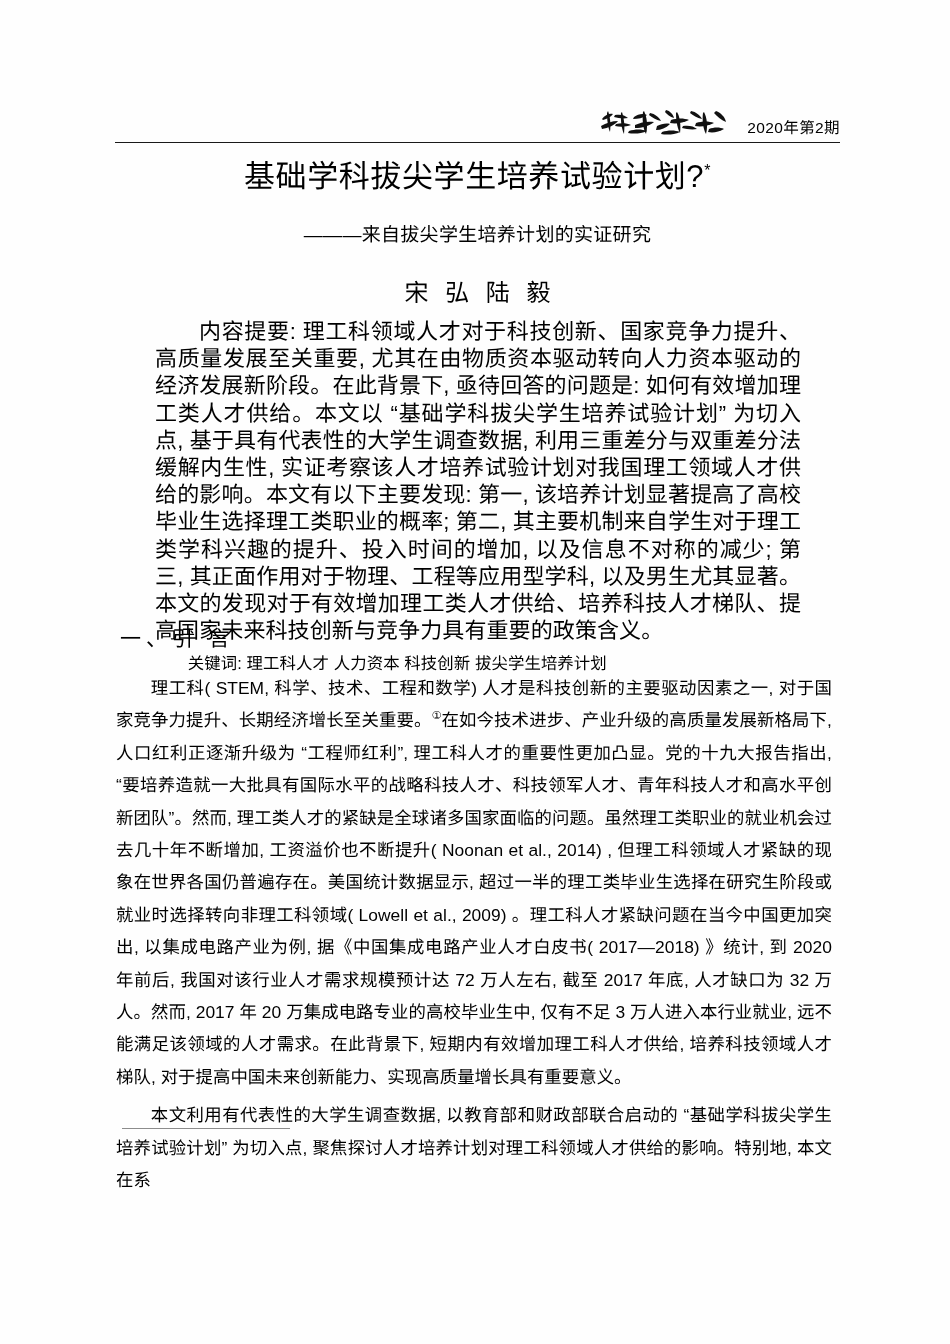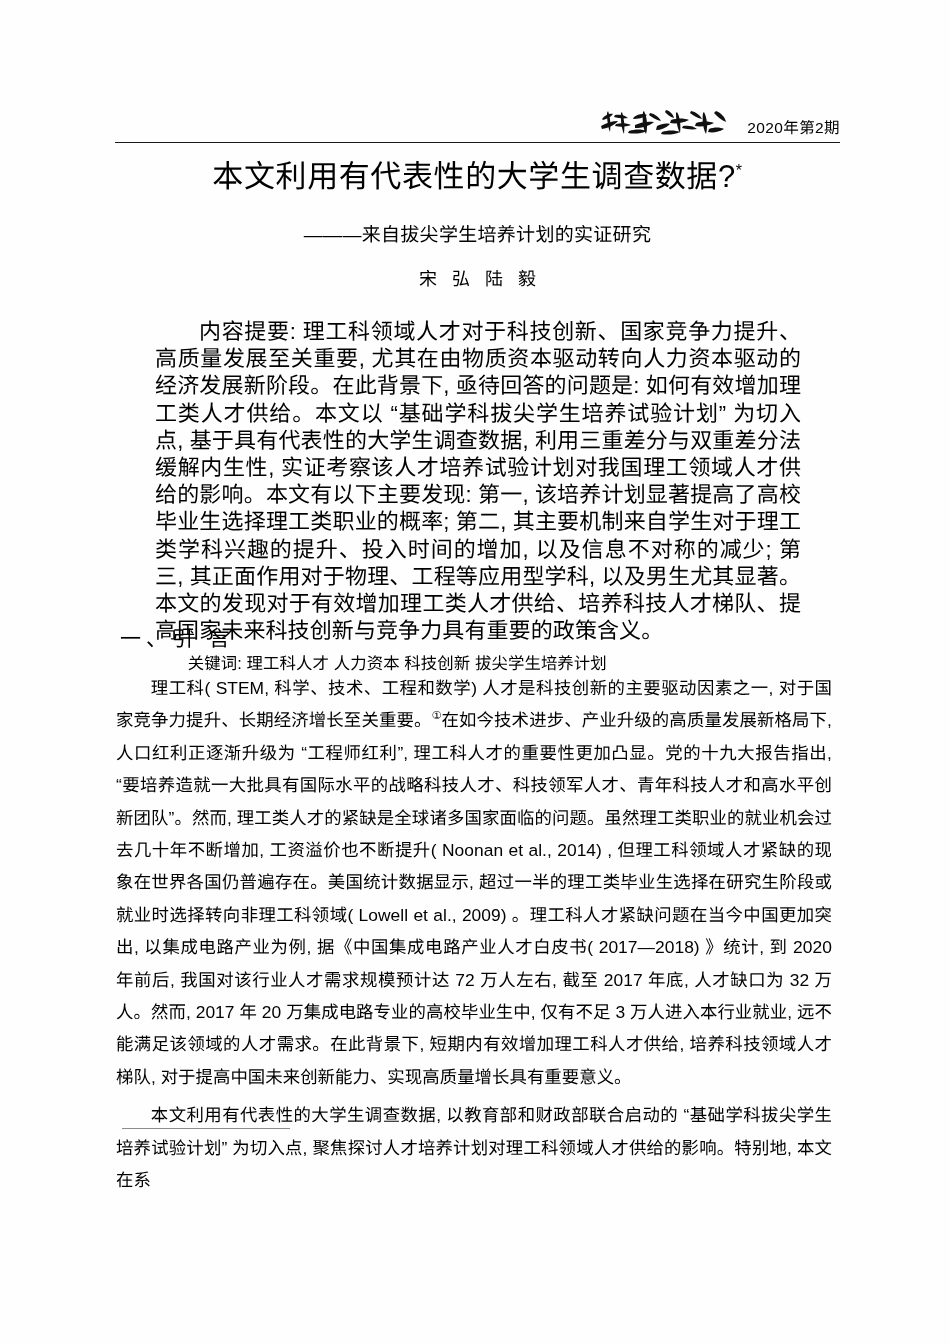--- a/index.html
+++ b/index.html
@@ -81,23 +81,23 @@
     line-height: 0;
   }
   .paper-subtitle {
     font-size: 19px;
     letter-spacing: 0.3px;
     margin: 26px 0 0 0;
     line-height: 1.3;
     text-align: center;
   }
   .authors {
-    font-size: 18px;
+    font-size: 24px;
     letter-spacing: 5px;
-    margin: 21px 0 0 0;
+    margin: 30px 0 0 0;
     padding-left: 5px;
     line-height: 1.3;
   }
 
   
   .abstract-block {
     position: absolute;
     left: 155px;
     top: 318px;
     width: 646px;
@@ -199,21 +199,21 @@
           <path d="M62 54 C74 50,88 50,98 54 C86 60,70 60,60 58 Z"></path>
           <path d="M128 56 C140 52,154 52,164 56 C152 62,136 62,126 60 Z"></path>
         </g>
       </svg>
       <span class="header-issue">2020年第2期</span>
     </div>
     <div class="header-rule"></div>
   </div>
 
   <div class="title-block">
-    <h1 class="paper-title"><span>本文利用有代表性的大学生调查数据?</span><span class="star">*</span></h1>
+    <h1 class="paper-title"><span>基础学科拔尖学生培养试验计划?</span><span class="star">*</span></h1>
     <div class="paper-subtitle">———来自拔尖学生培养计划的实证研究</div>
     <div class="authors">宋 弘 陆 毅</div>
   </div>
 
   <div class="abstract-block">
     <p class="abstract-text">内容提要: 理工科领域人才对于科技创新、国家竞争力提升、高质量发展至关重要, 尤其在由物质资本驱动转向人力资本驱动的经济发展新阶段。在此背景下, 亟待回答的问题是: 如何有效增加理工类人才供给。本文以 “基础学科拔尖学生培养试验计划” 为切入点, 基于具有代表性的大学生调查数据, 利用三重差分与双重差分法缓解内生性, 实证考察该人才培养试验计划对我国理工领域人才供给的影响。本文有以下主要发现: 第一, 该培养计划显著提高了高校毕业生选择理工类职业的概率; 第二, 其主要机制来自学生对于理工类学科兴趣的提升、投入时间的增加, 以及信息不对称的减少; 第三, 其正面作用对于物理、工程等应用型学科, 以及男生尤其显著。本文的发现对于有效增加理工类人才供给、培养科技人才梯队、提高国家未来科技创新与竞争力具有重要的政策含义。</p>
     <p class="keywords">关键词: 理工科人才 人力资本 科技创新 拔尖学生培养计划</p>
   </div>
 
   <h2 class="section-heading">一、引 言</h2>

